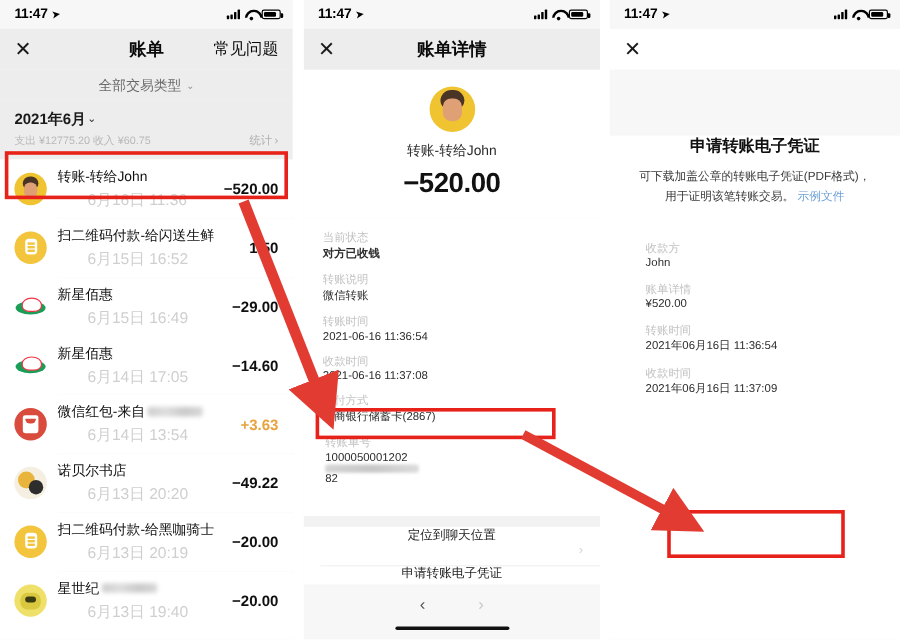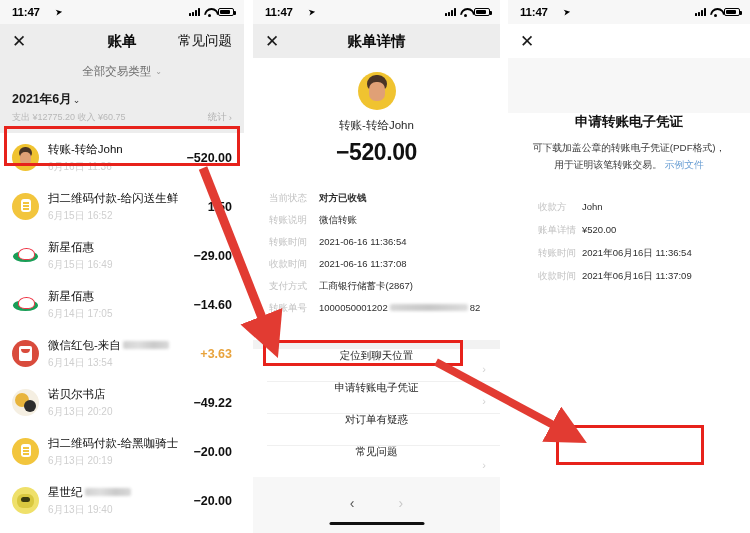--- a/index.html
+++ b/index.html
@@ -25,21 +25,21 @@
   }
   #gap1 { left:244px; }
   #gap2 { left:500px; width:8px; }
 
   
   .statusbar {
     height: 24px; display: flex; align-items: center;
     justify-content: space-between; padding: 0 10px 0 12px;
     font-size: 11.5px; font-weight: bold; color: #000;
   }
-  .sb-left { display:flex; align-items:center; gap:15px; letter-spacing:-0.2px; }
+  .sb-left { display:flex; align-items:center; gap:3px; letter-spacing:-0.2px; }
   .loc-arrow { font-size: 9px; transform: rotate(-8deg); display:inline-block; }
   .sb-right { display: flex; align-items: center; gap: 3.5px; }
   .sig { display:flex; align-items:flex-end; gap:1px; height:8px; }
   .sig i { width:2px; background:#000; display:block; border-radius:0.5px; }
   .sig i:nth-child(1){ height:3px; } .sig i:nth-child(2){ height:4.5px; }
   .sig i:nth-child(3){ height:6px; } .sig i:nth-child(4){ height:8px; background:#000; }
   .wifi { width:11px; height:8px; position:relative; }
   .wifi:before{
     content:""; position:absolute; left:0; top:0; width:11px; height:11px;
     border:2px solid #000; border-radius:50%;
@@ -92,21 +92,21 @@
     display:flex; align-items:center; height:49px; padding:0 12px 0 12px;
     position:relative; background:#fff;
   }
   .row:after{
     content:""; position:absolute; left:48px; right:0; bottom:0; height:0.5px; background:#ededed;
   }
   .row.nodiv:after{ display:none; }
   .av { width:27px; height:27px; border-radius:50%; flex:none; margin-right:9px; position:relative; overflow:hidden; }
   .row-txt { flex:1; min-width:0; }
   .row-t1 { font-size:11.5px; color:#0f0f0f; white-space:nowrap; overflow:hidden; text-overflow:ellipsis; display:flex; align-items:center; gap:2px; }
-  .row-t2 { font-size:10px; color:#cfcfcf; margin-top:3px; }
+  .row-t2 { font-size:13px; color:#cfcfcf; margin-top:3px;margin-left:25px; }
   .row-amt { font-size:12.5px; font-weight:bold; color:#0f0f0f; margin-left:8px; white-space:nowrap; }
   .row-amt.pos { color:#e8a33d; }
   .blurtxt {
     display:inline-block; height:8px; border-radius:2px;
     background: linear-gradient(90deg,#cfcfcf,#dedede,#cacaca,#d8d8d8);
     filter: blur(1.6px); vertical-align:middle;
   }
   .blurtxt2 {
     display:inline-block; height:7px; border-radius:2px;
     background: linear-gradient(90deg,#d6d6d6,#c7c7c7,#dcdcdc);
@@ -138,21 +138,21 @@
   .p2-av {
     width:38px; height:38px; border-radius:50%; margin:0 auto 8px auto; position:relative; overflow:hidden;
     background:#f0c330;
   }
   .p2-av:before{ content:""; position:absolute; left:9px; top:3px; width:20px; height:16px; border-radius:9px 9px 7px 7px; background:#4a3426; }
   .p2-av:after{ content:""; position:absolute; left:11px; top:10px; width:16px; height:19px; border-radius:7px; background:#e0a076; }
   .p2-name { font-size:11.5px; color:#2a2a2a; margin-bottom:6px; }
   .p2-amount { font-size:23px; font-weight:bold; color:#111; letter-spacing:-0.4px; }
 
   .p2-info { background:#fff; padding: 10px 16px 16px 16px; }
-  .kv { display:flex; font-size:9.5px; margin-bottom:9px; align-items:baseline; }
+  .kv { display:flex; font-size:9.5px; margin-bottom:9px; align-items:baseline;flex-direction:column; }
   .kv .k { width:50px; flex:none; color:#c2c2c2; }
   .kv .v { color:#2e2e2e; }
   .kv .v.bold { font-weight:600; }
   .sep { height:9px; background:#f2f2f2; }
 
   .menu { background:#fff; }
   .mi {
     height:32px; display:flex; align-items:center; padding: 0 14px;
     font-size:10.5px; color:#1f1f1f; position:relative;flex-direction:column;
   }

